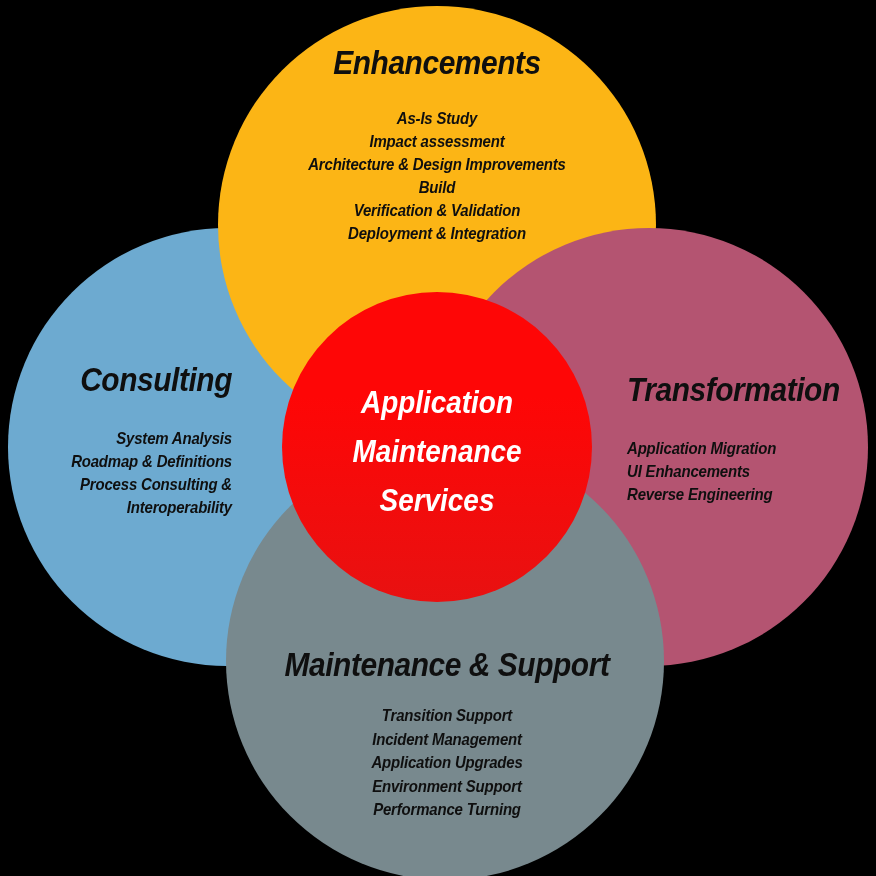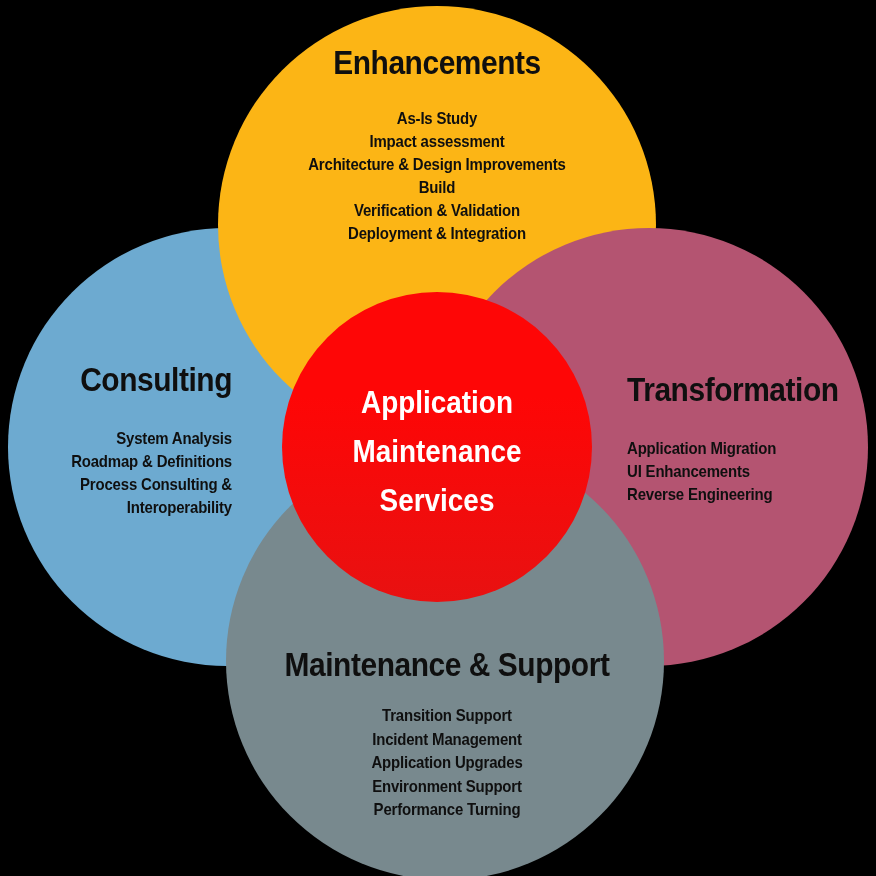--- a/index.html
+++ b/index.html
@@ -7,20 +7,21 @@
     padding: 0;
     background: #000000;
   }
   .stage {
     position: relative;
     width: 876px;
     height: 876px;
     overflow: hidden;
     background: #000000;
     font-family: "Liberation Sans", sans-serif;
+    font-style: italic;
   }
   .circle {
     position: absolute;
     border-radius: 50%;
   }
   .circle.consulting   { left: 8px;   top: 228px; width: 438px; height: 438px; z-index: 1; }
   .circle.enhancements { left: 218px; top: 6px;   width: 438px; height: 438px; z-index: 2; }
   .circle.transformation { left: 430px; top: 228px; width: 438px; height: 438px; z-index: 3; }
   .circle.maintenance  { left: 226px; top: 442px; width: 438px; height: 438px; z-index: 4; }
   .circle.center {

